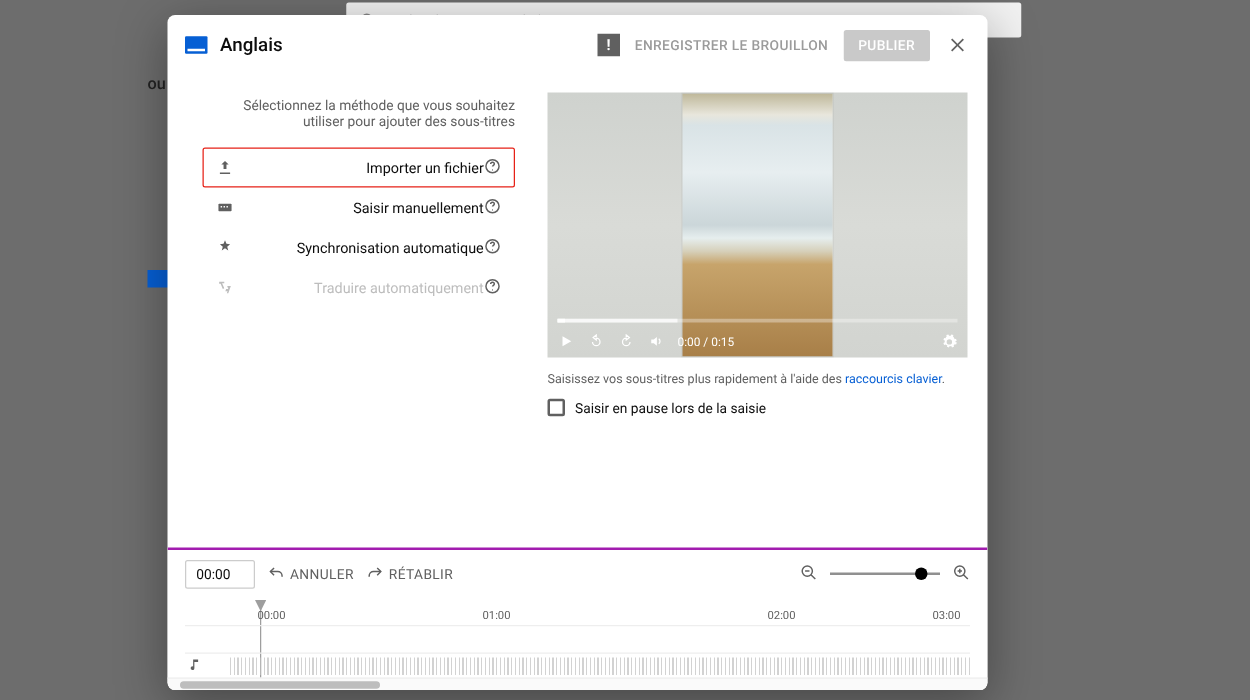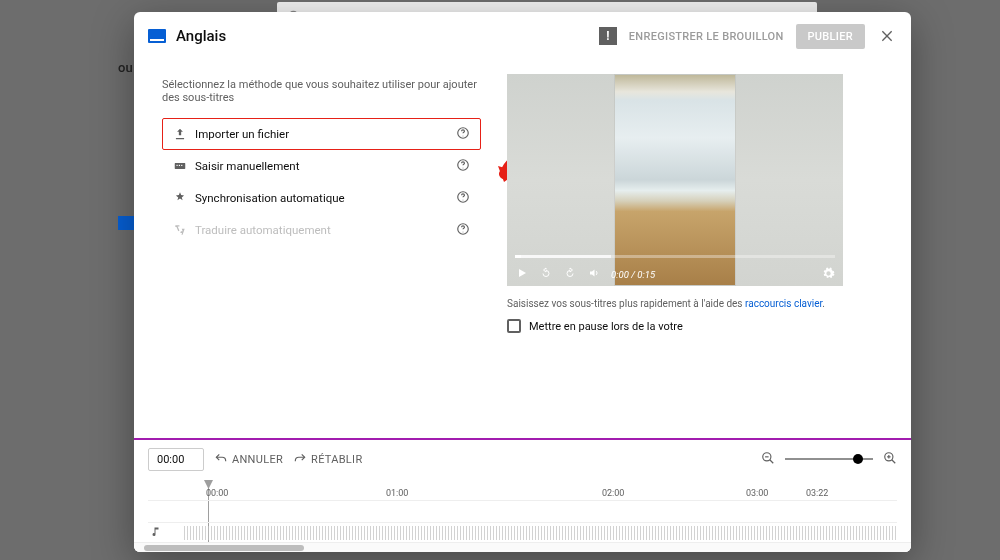--- a/index.html
+++ b/index.html
@@ -26,21 +26,21 @@
     position:absolute; left:118px; top:216px; width:18px; height:14px; background:#065fd4;
   }
   .bg-left-stub {
     position:absolute; left:118px; top:60px; width:12px; height:20px; color:#222; font-size:13px; font-weight:500;
   }
 
   .dialog {
     position: absolute;
     top: 12px;
     left: 134px;
-    width: 777px;
+    width: 656px;
     height: 540px;
     background: #fff;
     border-radius: 6px;
     box-shadow: 0 10px 40px rgba(0,0,0,.35);
     display: flex;
     flex-direction: column;
     overflow: hidden;
   }
 
   .dlg-header {
@@ -67,20 +67,21 @@
 
   .dlg-body {
     flex:1;
     display:flex;
     overflow:hidden;
   }
   .left-col {
     width: 365px;
     padding: 18px 18px 10px 28px;
     position:relative;
+    text-align:right;
   }
   .left-col .intro { font-size:11px; color:#606060; margin-bottom:14px;}
   .method-list { display:flex; flex-direction:column; }
   .method {
     display:flex; align-items:center;
     height:32px;
     padding: 0 10px;
     border:1px solid transparent;
     border-radius:2px;
     font-size:11.5px;
@@ -134,21 +135,21 @@
     color:#fff;
     font-size:10px;
     gap:10px;
   }
   .progress-track {
     position:absolute; left:8px; right:8px; bottom:28px; height:3px; background:rgba(255,255,255,.35);
   }
   .progress-buffered { height:100%; width:30%; background:rgba(255,255,255,.75);}
   .progress-played { position:absolute; left:0; top:0; height:100%; width:2%; background:#fff;}
   .video-controls .vicon { width:14px;height:14px; display:flex;align-items:center;justify-content:center; cursor:pointer;}
-  .video-controls .time { font-size:9.5px;font-style:italic; }
+  .video-controls .time { font-size:9.5px; }
   .video-controls .spacer { flex:1;}
   .hint { font-size:10px; color:#606060; margin:6px 0 10px 0;}
   .hint a { color:#065fd4; text-decoration:none;}
   .pause-row { display:flex; align-items:center; gap:8px; font-size:11px; color:#0d0d0d;}
   .chk { width:14px;height:14px; border:2px solid #606060; border-radius:2px;}
 
   .dlg-footer {
     border-top:2px solid #a21caf;
     background:#fff;
   }
@@ -358,21 +359,21 @@
             </span>
         </div>
       </div>
 
       <p class="hint">
         <span>Saisissez vos sous-titres plus rapidement à l'aide des </span><a href="#">raccourcis clavier</a><span>.</span>
       </p>
 
       <div class="pause-row">
         <span class="chk"></span>
-        <span>Mettre en pause lors de la votre</span>
+        <span>Saisir en pause lors de la saisie</span>
       </div>
     </div>
   </div>
 
   <div class="dlg-footer">
     <div class="footer-bar">
       <input class="time-in" value="00:00" style="">
       <button class="fbtn">
         <svg viewBox="0 0 24 24" fill="none" stroke="#606060" stroke-width="2">
             <path d="M9 14l-5-5 5-5"></path>
@@ -404,21 +405,21 @@
               <line x1="10" y1="7" x2="10" y2="13"></line>
             </svg></span>
       </div>
     </div>
 
     <div class="timeline">
       <div class="tl-ruler">
         <div class="playhead" style="left:60px;"></div>
         <span class="ticklabel" style="left:60px;">00:00</span>
         <span class="ticklabel" style="left:240px;">01:00</span>
-        <span class="ticklabel" style="left:408px;padding-left:48px;">02:00</span>
+        <span class="ticklabel" style="left:420px;padding-left:48px;">02:00</span>
         <span class="ticklabel" style="left:600px;">03:00</span>
         <span class="ticklabel" style="left:660px;">03:22</span>
       </div>
       <div class="tl-lanes">
         <div class="lane">
           <span class="lane-icon"><span class="cc-icon"></span></span>
         </div>
         <div class="wave-row">
           <span class="lane-icon">
             <svg width="12" height="12" viewBox="0 0 24 24" fill="#606060">

